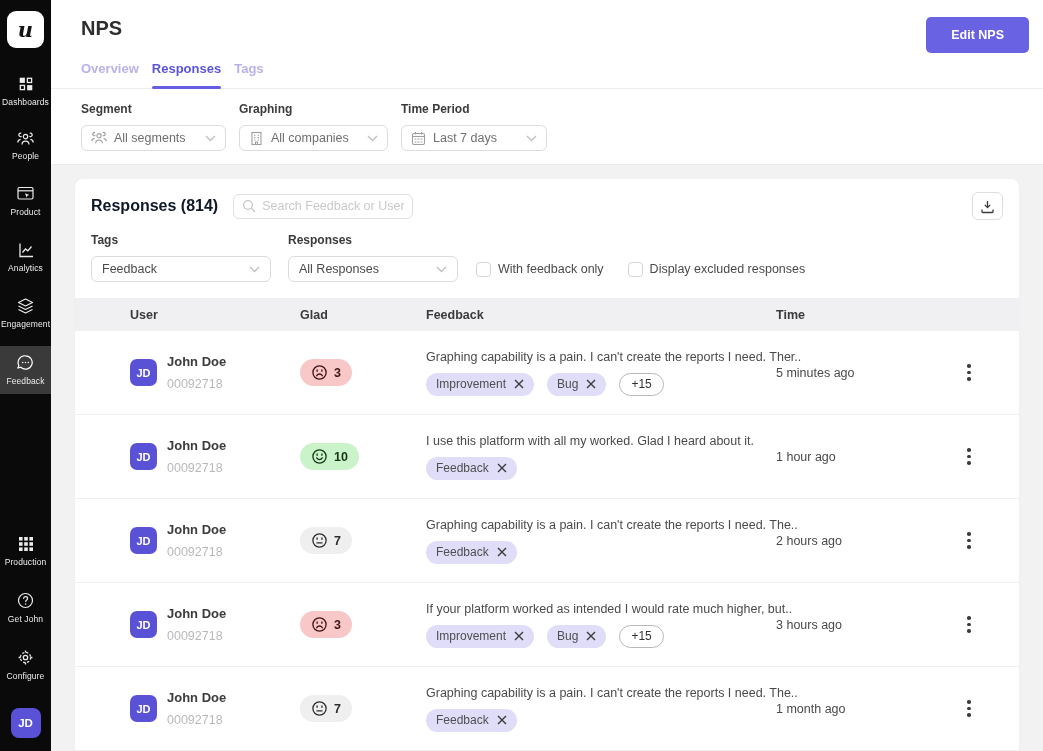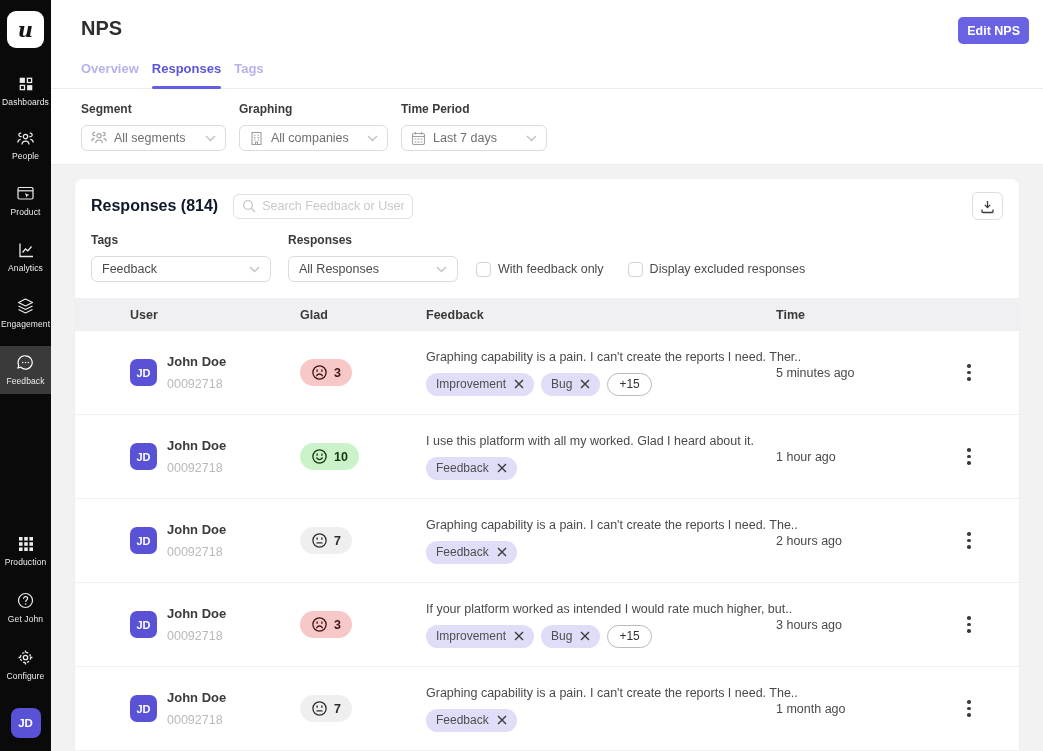--- a/index.html
+++ b/index.html
@@ -25,21 +25,21 @@
   .side-item .lbl { font-size:8.5px; color:#EDEDED; margin-top:5px; letter-spacing:.1px; }
   .side-spacer { flex:1; }
   .side-avatar { width:30px; height:30px; border-radius:8px; background:var(--avatar-bg);
     color:#fff; font-size:11.5px; font-weight:bold; display:flex; align-items:center;
     justify-content:center; margin:10px 0 13px; cursor:pointer; }
 
   
   .main { flex:1; display:flex; flex-direction:column; background:var(--page-bg); }
   .top { background:#fff; position:relative; }
   .page-title { font-size:20px; font-weight:bold; color:#2E2E2E; padding:17px 0 0 30px; }
-  .edit-btn { position:absolute; right:14px; top:17px; height:27px; padding:0 9px;
+  .edit-btn { position:absolute; right:14px; top:17px; height:36px; padding:0 25px;
     background:var(--accent); color:#fff; font-size:12.5px; font-weight:bold;
     border:none; border-radius:5px; cursor:pointer; font-family:inherit; }
   .tabs-row { display:flex; gap:13px; padding:0 30px; margin-top:21px;
     border-bottom:1px solid #EDEDED; }
   .tab { font-size:13px; font-weight:600; color:#B7B2EA; padding-bottom:12px;
     position:relative; cursor:pointer; }
   .tab.active { color:var(--active-tab); }
   .tab.active::after { content:''; position:absolute; left:0; right:0; bottom:-1px;
     height:3px; border-radius:2px; background:#655DE2; }
 
@@ -89,21 +89,21 @@
     color:#fff; font-size:11px; font-weight:bold; display:flex; align-items:center;
     justify-content:center; flex-shrink:0; }
   .uname { font-size:13px; font-weight:bold; color:#3B3B3B; }
   .uid { font-size:12.5px; color:#B9B9B9; margin-top:8px; }
   .score-pill { display:inline-flex; align-items:center; gap:6px; height:27px;
     padding:0 11px; border-radius:14px; font-size:12.5px; font-weight:bold; }
   .score-pill.negative { background:var(--negative-bg); color:#3D1414; }
   .score-pill.positive { background:var(--positive-bg); color:#153515; }
   .score-pill.neutral  { background:var(--neutral-bg);  color:#2E2E2E; }
   .fb-text { font-size:12.5px; color:#4A4A4A; margin-bottom:9px; white-space:nowrap; }
-  .tag-list { display:flex; gap:7px; align-items:center; }
+  .tag-list { display:flex; gap:13px; align-items:center; }
   .tag-pill { background:var(--tag-bg); border-radius:12px; height:23px; padding:0 10px;
     font-size:12px; color:#4F4F4F; display:inline-flex; align-items:center; gap:8px;
     cursor:pointer; }
   .tag-x { display:flex; cursor:pointer; }
   .more-pill { border:1px solid #B9B9B9; border-radius:12px; height:23px; padding:0 11px;
     font-size:12px; color:#333; background:#fff; display:inline-flex; align-items:center;
     cursor:pointer; }
   .time-cell { font-size:12.5px; color:#4A4A4A; }
   .kebab { display:flex; flex-direction:column; align-items:center; gap:3px;
     justify-self:center; cursor:pointer; padding:4px; }

